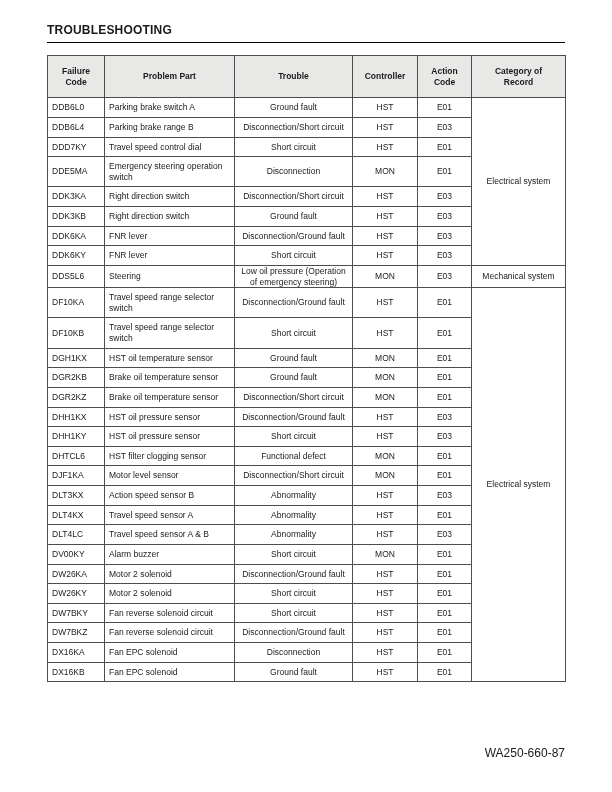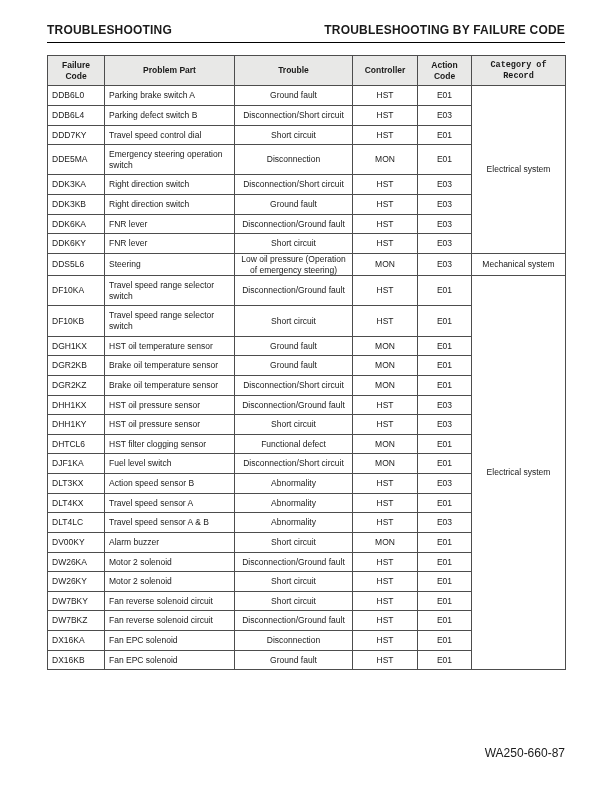--- a/index.html
+++ b/index.html
@@ -36,40 +36,39 @@
     vertical-align: middle;
     line-height: 1.25;
     word-wrap: break-word;
   }
   th {
     background: var(--header-bg, #e8e8e7);
     font-weight: bold; text-align: center;
     font-size: 8.5px;
     padding: 4px 7px;
   }
-  th.c5 { padding: 4px 14px; font-family: Liberation Mono, monospace; }
+  th.c5 { padding: 10px 14px; }
   td { padding: 4px 4px; background: #fff; }
   td.c0, td.c1 { text-align: left; }
   td.c2, td.c3, td.c4, td.c5 { text-align: center; }
   td.c2 { padding: 0 2px; }
 
   .page-footer {
     position: absolute; top: 746px; left: 47px; width: 518px;
     display: flex; justify-content: flex-end;
     font-size: 12px;
   }
 </style>
 </head>
 <body>
 
 <div class="page">
 
   <div class="page-header">
     <span>TROUBLESHOOTING</span>
-    <span>TROUBLESHOOTING BY FAILURE CODE</span>
   </div>
 
   <table class="fc-table">
     <colgroup>
       <col class="c0">
         <col class="c1">
         <col class="c2">
         <col class="c3">
         <col class="c4">
         <col class="c5">
@@ -88,21 +87,21 @@
         <tr>
           <td class="c0">DDB6L0</td>
           <td class="c1">Parking brake switch A</td>
           <td class="c2">Ground fault</td>
           <td class="c3">HST</td>
           <td class="c4">E01</td>
           <td class="c5" rowspan="8">Electrical system</td>
         </tr>
         <tr>
           <td class="c0">DDB6L4</td>
-          <td class="c1">Parking defect switch B</td>
+          <td class="c1">Parking brake range B</td>
           <td class="c2">Disconnection/Short circuit</td>
           <td class="c3">HST</td>
           <td class="c4">E03</td>
         </tr>
         <tr>
           <td class="c0">DDD7KY</td>
           <td class="c1">Travel speed control dial</td>
           <td class="c2">Short circuit</td>
           <td class="c3">HST</td>
           <td class="c4">E01</td>
@@ -202,21 +201,21 @@
         </tr>
         <tr>
           <td class="c0">DHTCL6</td>
           <td class="c1">HST filter clogging sensor</td>
           <td class="c2">Functional defect</td>
           <td class="c3">MON</td>
           <td class="c4">E01</td>
         </tr>
         <tr>
           <td class="c0">DJF1KA</td>
-          <td class="c1">Fuel level switch</td>
+          <td class="c1">Motor level sensor</td>
           <td class="c2">Disconnection/Short circuit</td>
           <td class="c3">MON</td>
           <td class="c4">E01</td>
         </tr>
         <tr>
           <td class="c0">DLT3KX</td>
           <td class="c1">Action speed sensor B</td>
           <td class="c2">Abnormality</td>
           <td class="c3">HST</td>
           <td class="c4">E03</td>

